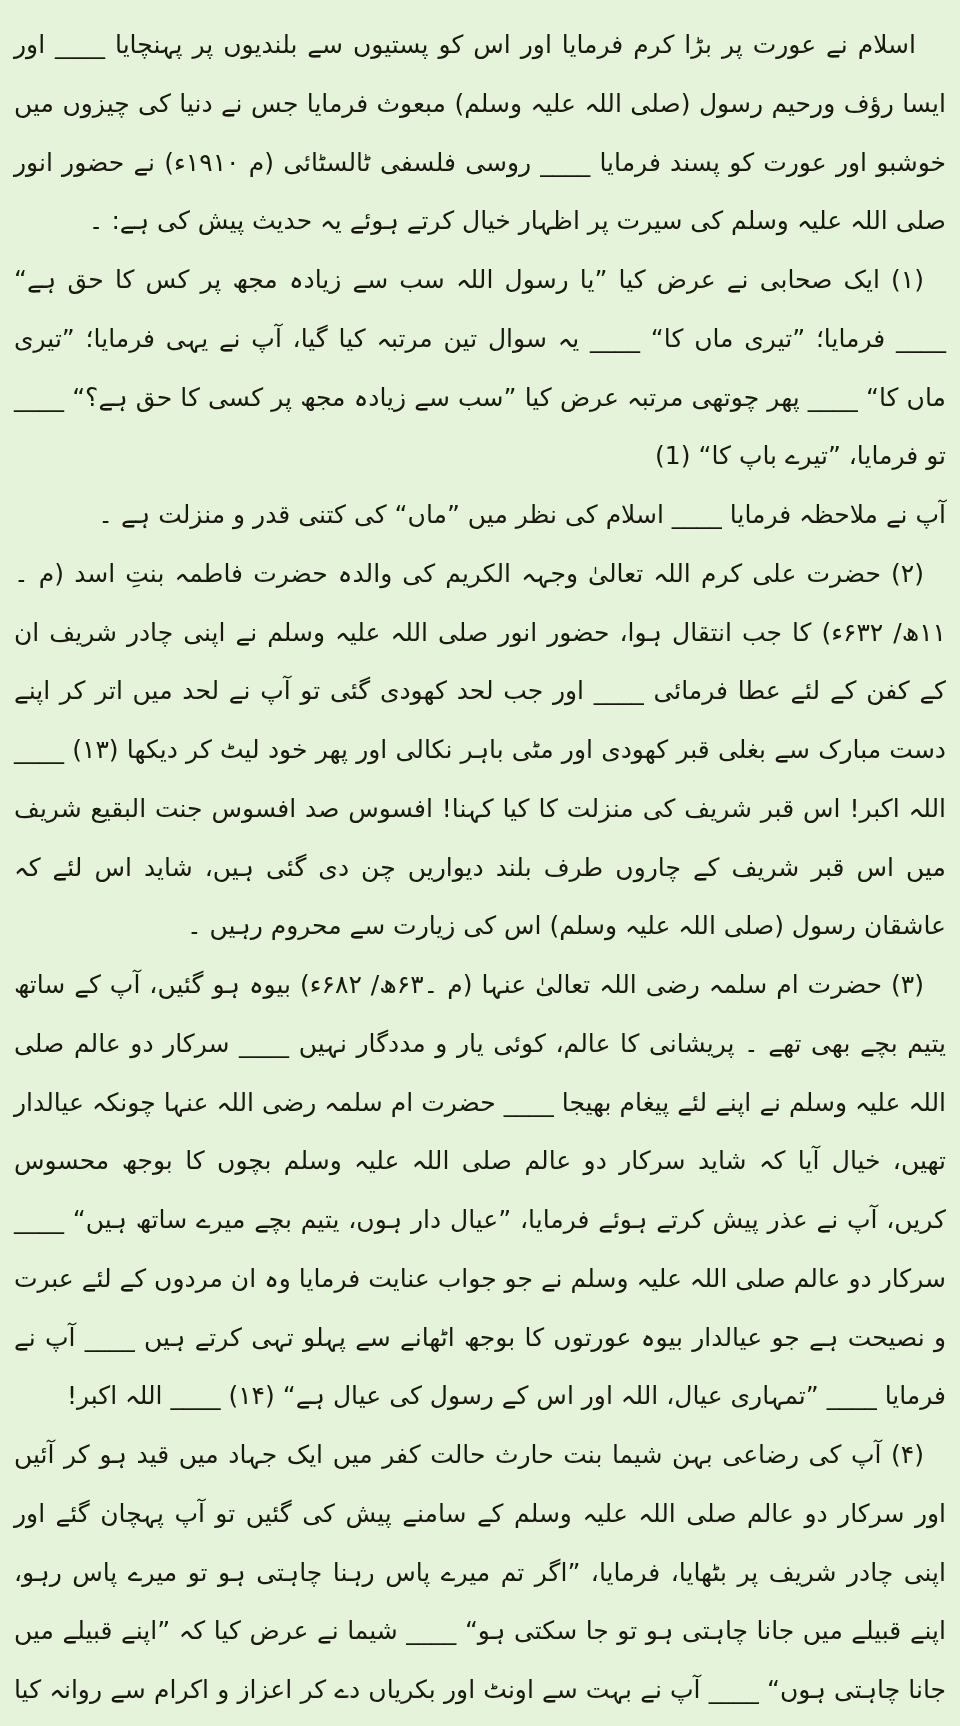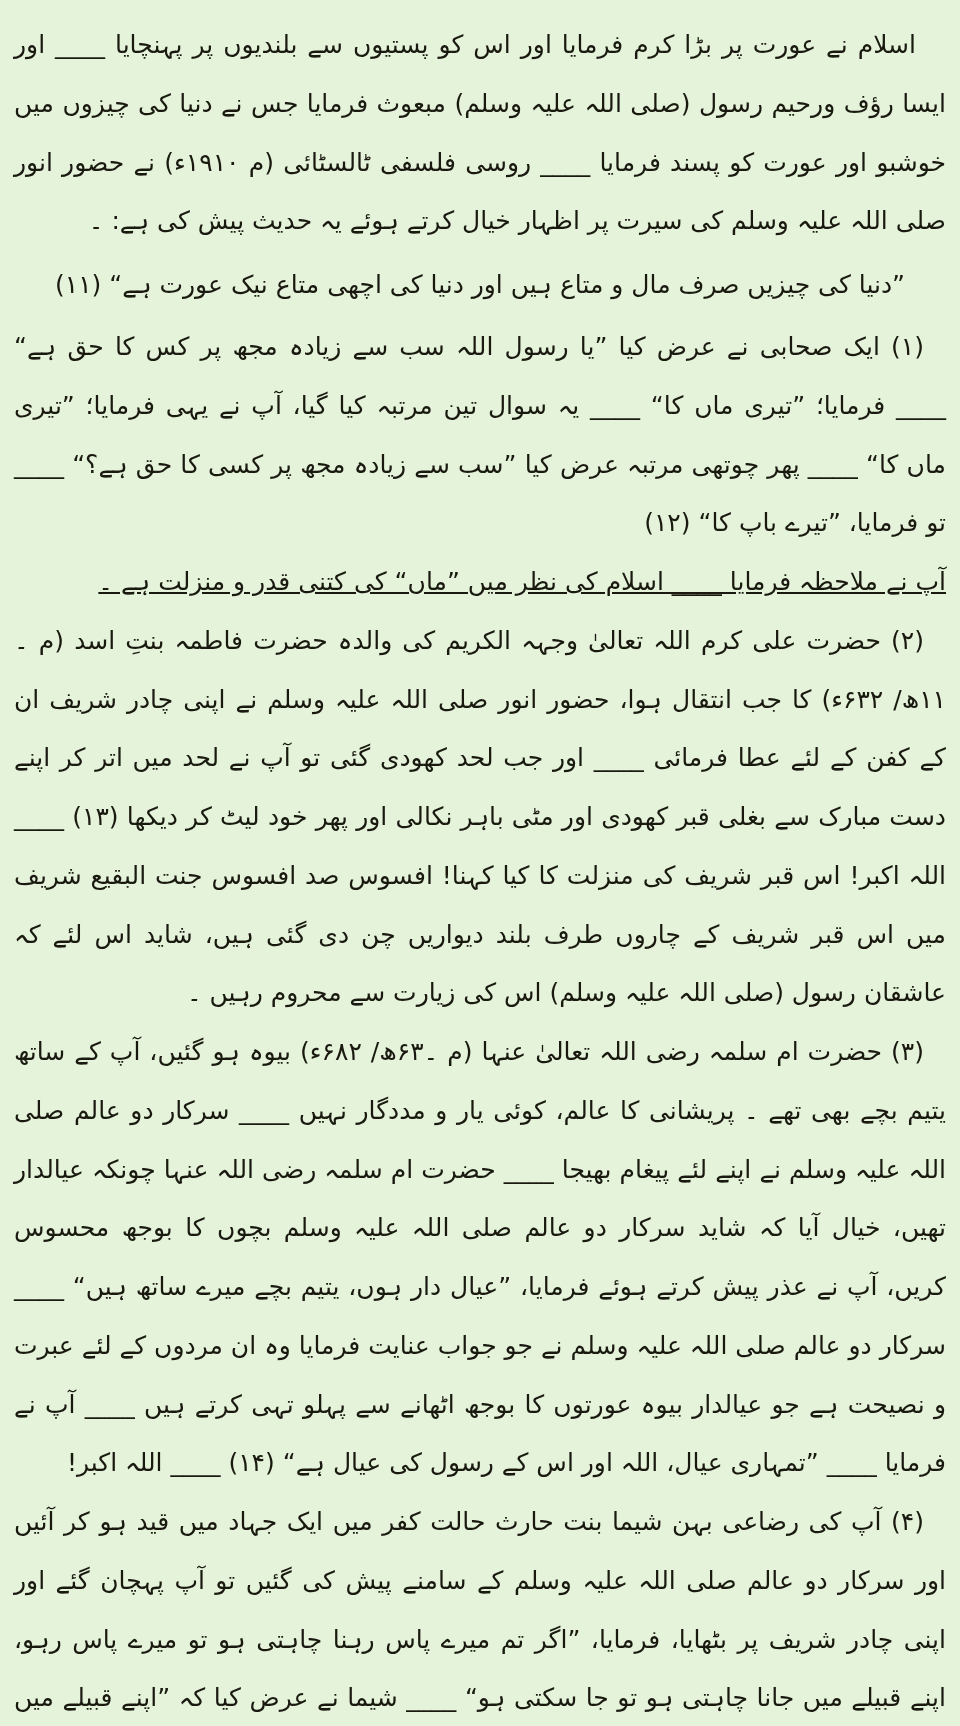--- a/index.html
+++ b/index.html
@@ -21,45 +21,43 @@
     overflow: hidden;
   }
   .body-para {
     margin: 0;
     text-align: justify;
     line-height: 2.35;
     text-indent: 30px;
   }
   .no-indent {
     text-indent: 0;
-    text-decoration: underline;
   }
   .quote-line {
     margin: 6px 0;
     text-align: center;
     line-height: 2.2;
   }
   .list-item {
     margin: 0;
     text-align: justify;
     line-height: 2.35;
     text-indent: 22px;
   }
 </style>
 </head>
 <body>
 
 <div class="page">
 
   <p class="body-para">اسلام نے عورت پر بڑا کرم فرمایا اور اس کو پستیوں سے بلندیوں پر پہنچایا ____ اور ایسا رؤف ورحیم رسول (صلی اللہ علیہ وسلم) مبعوث فرمایا جس نے دنیا کی چیزوں میں خوشبو اور عورت کو پسند فرمایا ____ روسی فلسفی ٹالسٹائی (م ۱۹۱۰ء) نے حضور انور صلی اللہ علیہ وسلم کی سیرت پر اظہار خیال کرتے ہوئے یہ حدیث پیش کی ہے: ۔</p>
 
-  <p class="quote-line">”دنیا کی چیزیں صرف مال و متاع ہیں اور دنیا کی اچھی متاع نیک عورت ہے“ (۱۱)</p>
 
 
-  <p class="list-item">(۱) ایک صحابی نے عرض کیا ”یا رسول اللہ سب سے زیادہ مجھ پر کس کا حق ہے“ ____ فرمایا؛ ”تیری ماں کا“ ____ یہ سوال تین مرتبہ کیا گیا، آپ نے یہی فرمایا؛ ”تیری ماں کا“ ____ پھر چوتھی مرتبہ عرض کیا ”سب سے زیادہ مجھ پر کسی کا حق ہے؟“ ____ تو فرمایا، ”تیرے باپ کا“ (۱۲)</p>
+  <p class="list-item">(۱) ایک صحابی نے عرض کیا ”یا رسول اللہ سب سے زیادہ مجھ پر کس کا حق ہے“ ____ فرمایا؛ ”تیری ماں کا“ ____ یہ سوال تین مرتبہ کیا گیا، آپ نے یہی فرمایا؛ ”تیری ماں کا“ ____ پھر چوتھی مرتبہ عرض کیا ”سب سے زیادہ مجھ پر کسی کا حق ہے؟“ ____ تو فرمایا، ”تیرے باپ کا“ (1)</p>
 
   <p class="body-para no-indent">آپ نے ملاحظہ فرمایا ____ اسلام کی نظر میں ”ماں“ کی کتنی قدر و منزلت ہے ۔</p>
 
   <p class="list-item">(۲) حضرت علی کرم اللہ تعالیٰ وجہہ الکریم کی والدہ حضرت فاطمہ بنتِ اسد (م ۔۱۱ھ/ ۶۳۲ء) کا جب انتقال ہوا، حضور انور صلی اللہ علیہ وسلم نے اپنی چادر شریف ان کے کفن کے لئے عطا فرمائی ____ اور جب لحد کھودی گئی تو آپ نے لحد میں اتر کر اپنے دست مبارک سے بغلی قبر کھودی اور مٹی باہر نکالی اور پھر خود لیٹ کر دیکھا (۱۳) ____ اللہ اکبر! اس قبر شریف کی منزلت کا کیا کہنا! افسوس صد افسوس جنت البقیع شریف میں اس قبر شریف کے چاروں طرف بلند دیواریں چن دی گئی ہیں، شاید اس لئے کہ عاشقان رسول (صلی اللہ علیہ وسلم) اس کی زیارت سے محروم رہیں ۔</p>
 
   <p class="list-item">(۳) حضرت ام سلمہ رضی اللہ تعالیٰ عنہا (م ۔۶۳ھ/ ۶۸۲ء) بیوہ ہو گئیں، آپ کے ساتھ یتیم بچے بھی تھے ۔ پریشانی کا عالم، کوئی یار و مددگار نہیں ____ سرکار دو عالم صلی اللہ علیہ وسلم نے اپنے لئے پیغام بھیجا ____ حضرت ام سلمہ رضی اللہ عنہا چونکہ عیالدار تھیں، خیال آیا کہ شاید سرکار دو عالم صلی اللہ علیہ وسلم بچوں کا بوجھ محسوس کریں، آپ نے عذر پیش کرتے ہوئے فرمایا، ”عیال دار ہوں، یتیم بچے میرے ساتھ ہیں“ ____ سرکار دو عالم صلی اللہ علیہ وسلم نے جو جواب عنایت فرمایا وہ ان مردوں کے لئے عبرت و نصیحت ہے جو عیالدار بیوہ عورتوں کا بوجھ اٹھانے سے پہلو تہی کرتے ہیں ____ آپ نے فرمایا ____ ”تمہاری عیال، اللہ اور اس کے رسول کی عیال ہے“ (۱۴) ____ اللہ اکبر!</p>
 
   <p class="list-item">(۴) آپ کی رضاعی بہن شیما بنت حارث حالت کفر میں ایک جہاد میں قید ہو کر آئیں اور سرکار دو عالم صلی اللہ علیہ وسلم کے سامنے پیش کی گئیں تو آپ پہچان گئے اور اپنی چادر شریف پر بٹھایا، فرمایا، ”اگر تم میرے پاس رہنا چاہتی ہو تو میرے پاس رہو، اپنے قبیلے میں جانا چاہتی ہو تو جا سکتی ہو“ ____ شیما نے عرض کیا کہ ”اپنے قبیلے میں جانا چاہتی ہوں“ ____ آپ نے بہت سے اونٹ اور بکریاں دے کر اعزاز و اکرام سے روانہ کیا (۱۵)</p>
 
 </div>

